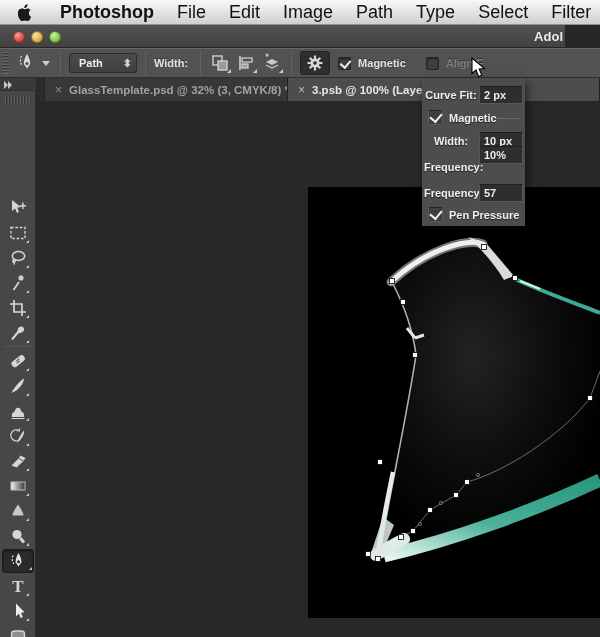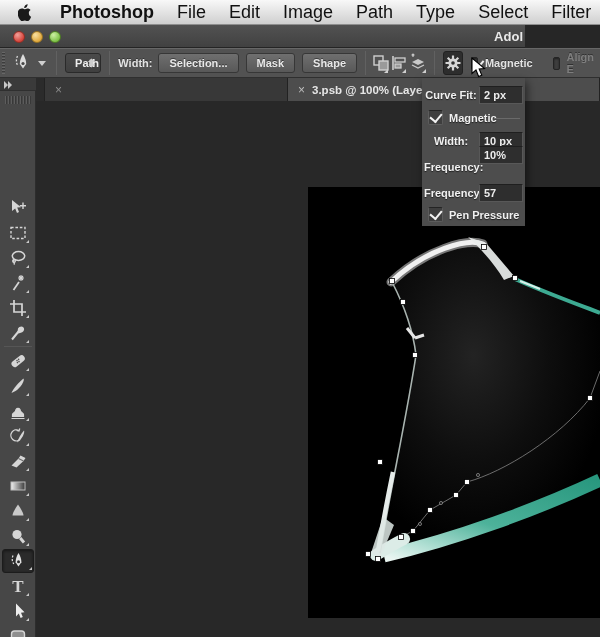--- a/index.html
+++ b/index.html
@@ -8,21 +8,21 @@
 
   
   #menubar { position:absolute; left:0; top:0; width:600px; height:25px;
     background:linear-gradient(#f8f8f8,#cfcfcf); border-bottom:1px solid #8e8e8e;
     display:flex; align-items:center; gap:23px; padding-left:18px; z-index:3; }
   #menubar .mitem { font-size:18px; color:#111; white-space:nowrap; }
   #menubar .mitem.bold { font-weight:700; }
   #apple-logo { width:15px; height:17px; display:inline-block; margin-right:4px; }
 
   
-  #titlebar { position:absolute; left:0; top:25px; width:525px; height:23px;
+  #titlebar { position:absolute; left:0; top:25px; width:565px; height:23px;
     background:linear-gradient(#525252,#414141); border-bottom:1px solid #242424; z-index:3; }
   .light { position:absolute; top:6px; width:12px; height:12px; border-radius:50%; }
   #light-red   { left:13px; background:radial-gradient(circle at 35% 30%, #f2a09a, #d4443a 70%); border:1px solid #912c25;}
   #light-yellow{ left:31px; background:radial-gradient(circle at 35% 30%, #f7e0a2, #e0a93e 70%); border:1px solid #9a7424;}
   #light-green { left:49px; background:radial-gradient(circle at 35% 30%, #cdf0a4, #7fc248 70%); border:1px solid #4e7d24;}
   #win-title { position:absolute; right:2px; top:4px; color:#e9e9e9; font-size:13px; font-weight:700; }
 
   
   #optionsbar { position:absolute; left:0; top:48px; width:600px; height:30px;
     background:#525252; border-top:1px solid #676767; border-bottom:1px solid #2f2f2f;
@@ -142,25 +142,20 @@
     </svg>
     <span class="dd-arrow"></span>
   </span>
   <span class="obar-sep"></span>
   <span id="path-select">
     <span>Path</span>
     <span id="path-stepper">⬍</span>
   </span>
   <span class="obar-sep"></span>
   <span class="obar-label">Width:</span>
-  <span class="btn-row">
-    <button class="ps-btn">Selection...</button>
-    <button class="ps-btn">Mask</button>
-    <button class="ps-btn">Shape</button>
-  </span>
   <span class="obar-sep"></span>
   <span class="icon-btn">
     <svg width="18" height="18" viewBox="0 0 18 18">
       <rect x="2" y="2" width="9" height="9" fill="none" stroke="#cfcfcf" stroke-width="1.4"></rect>
       <rect x="7" y="7" width="9" height="9" fill="#9a9a9a" stroke="#cfcfcf" stroke-width="1.4"></rect>
     </svg>
       <i class="cnr"></i>
   </span>
   <span class="icon-btn">
     <svg width="18" height="18" viewBox="0 0 18 18">
@@ -190,20 +185,21 @@
   </span>
   <span class="cbx checked"></span>
   <span class="obar-label">Magnetic</span>
   <span class="cbx" style="margin-left:14px"></span>
   <span class="obar-label disabled">Align E</span>
 </div>
 
 <div id="tabbar">
   <div class="tab" id="tab-1">
     <span class="close">×</span>
+    <span>GlassTemplate.psd @ 32% (3, CMYK/8) *</span>
   </div>
   <div class="tab" id="tab-2">
     <span class="close">×</span>
     <span>3.psb @ 100% (Layer 1,</span>
   </div>
 </div>
 
 <div id="toolbar">
   <div id="toolbar-header">
     <svg width="10" height="8" viewBox="0 0 10 8">

